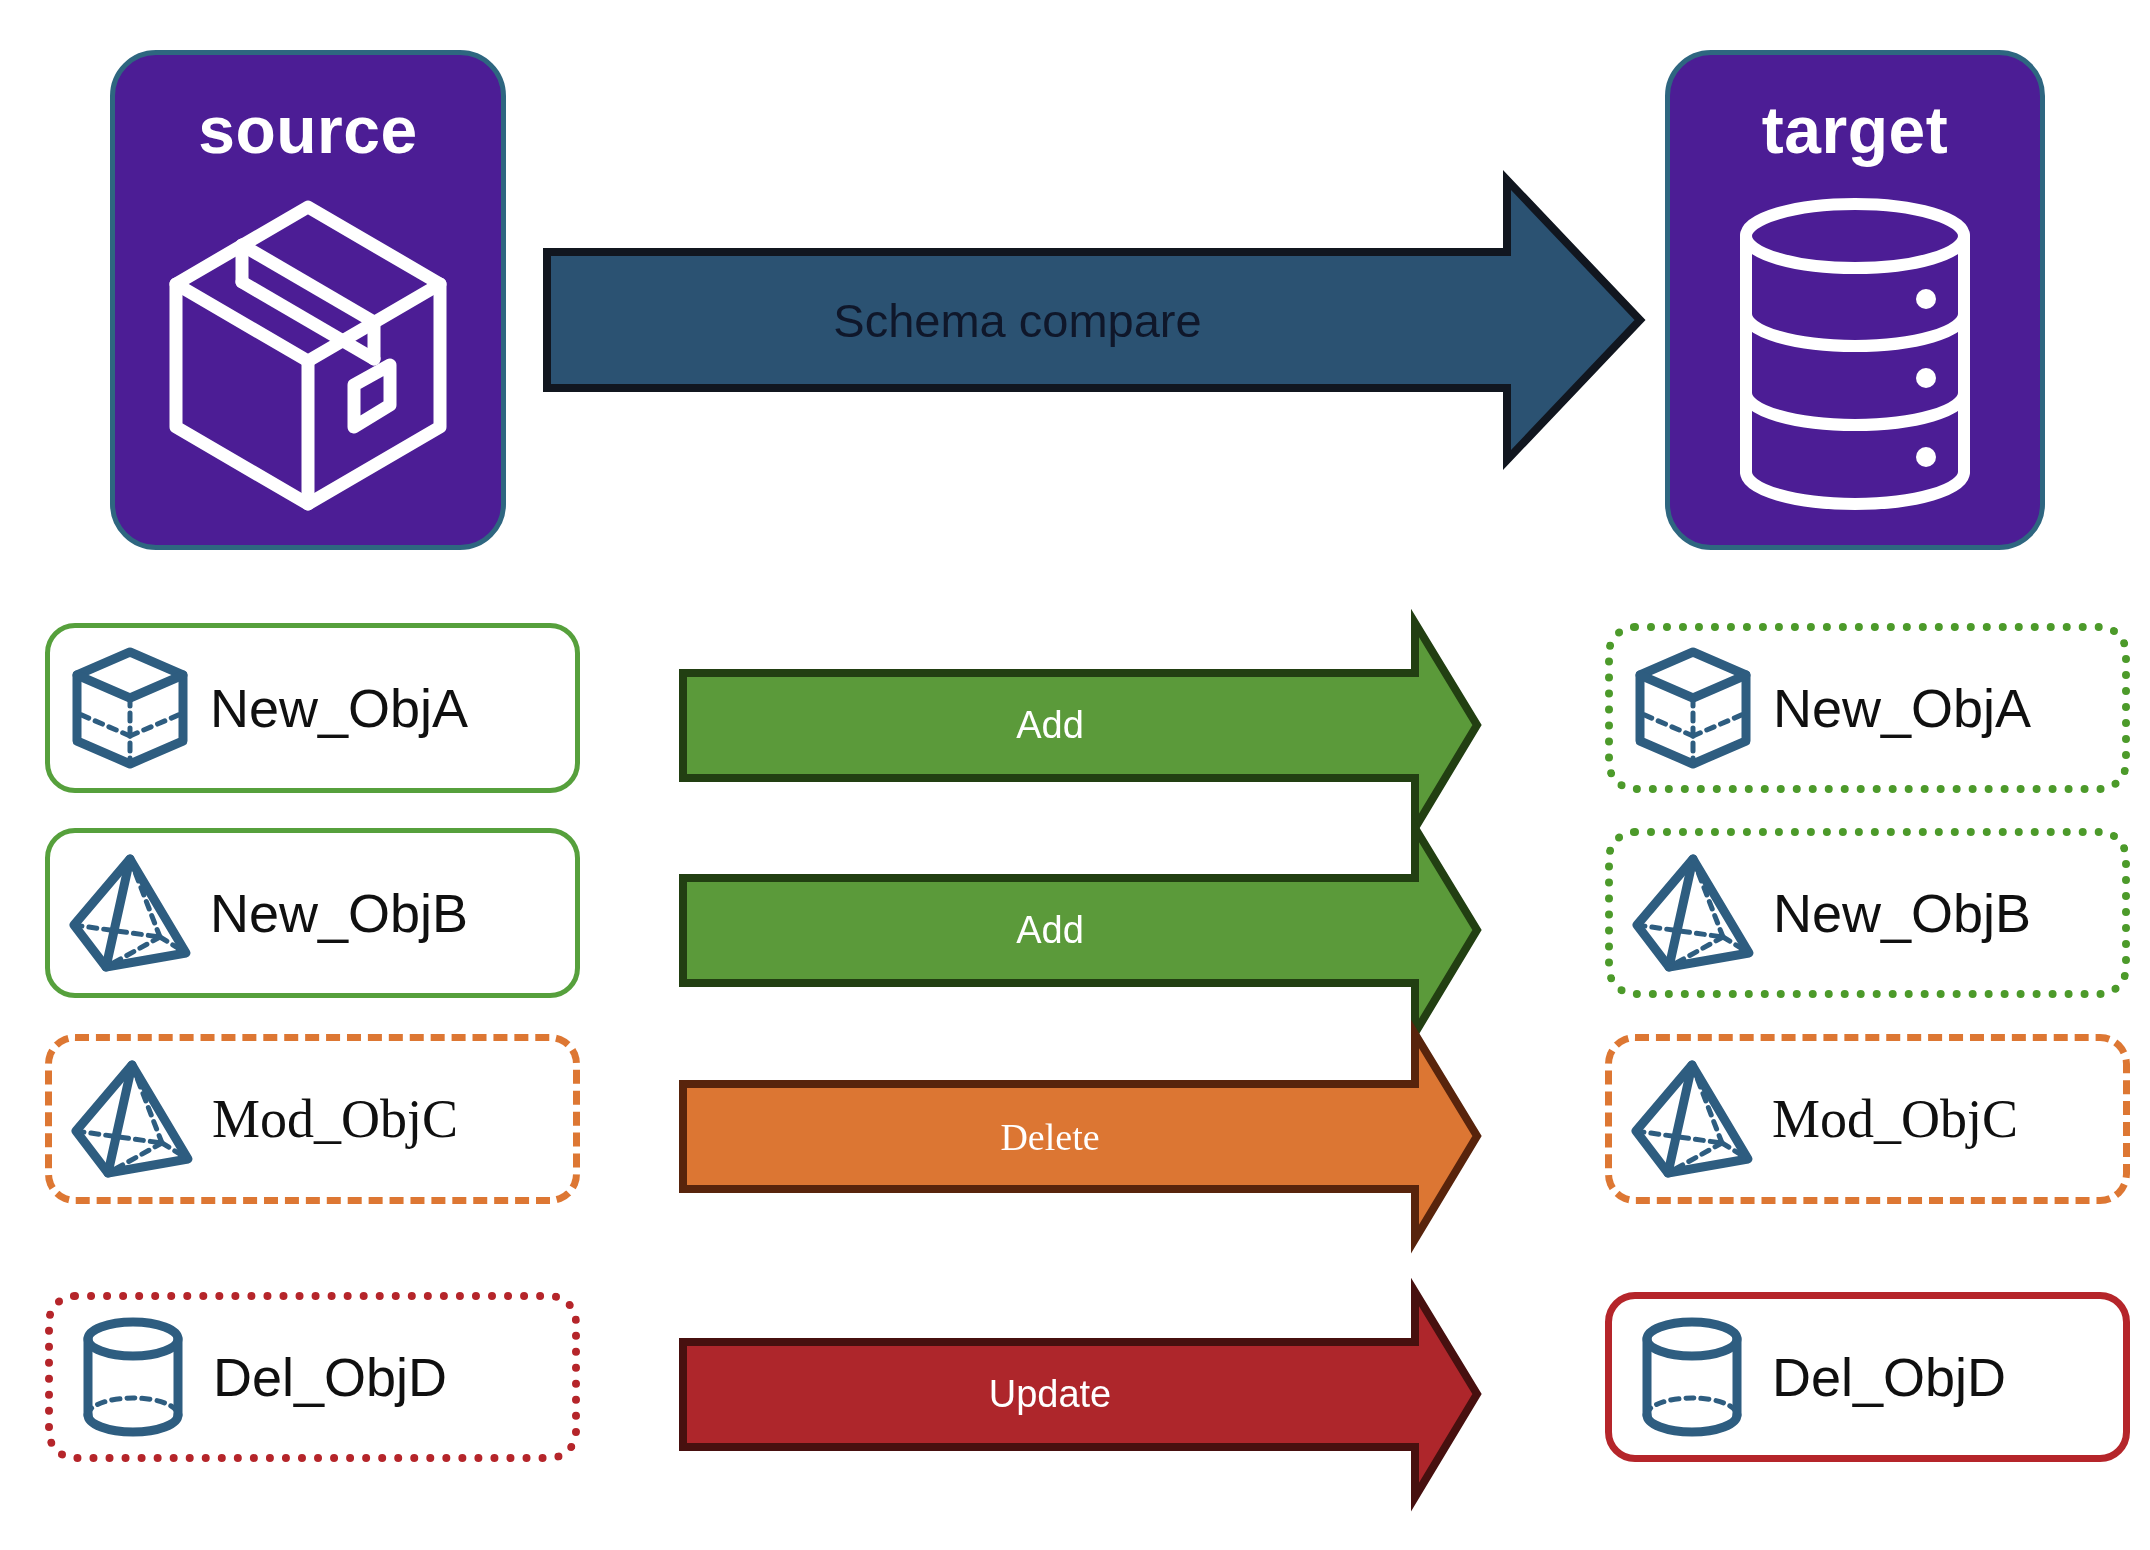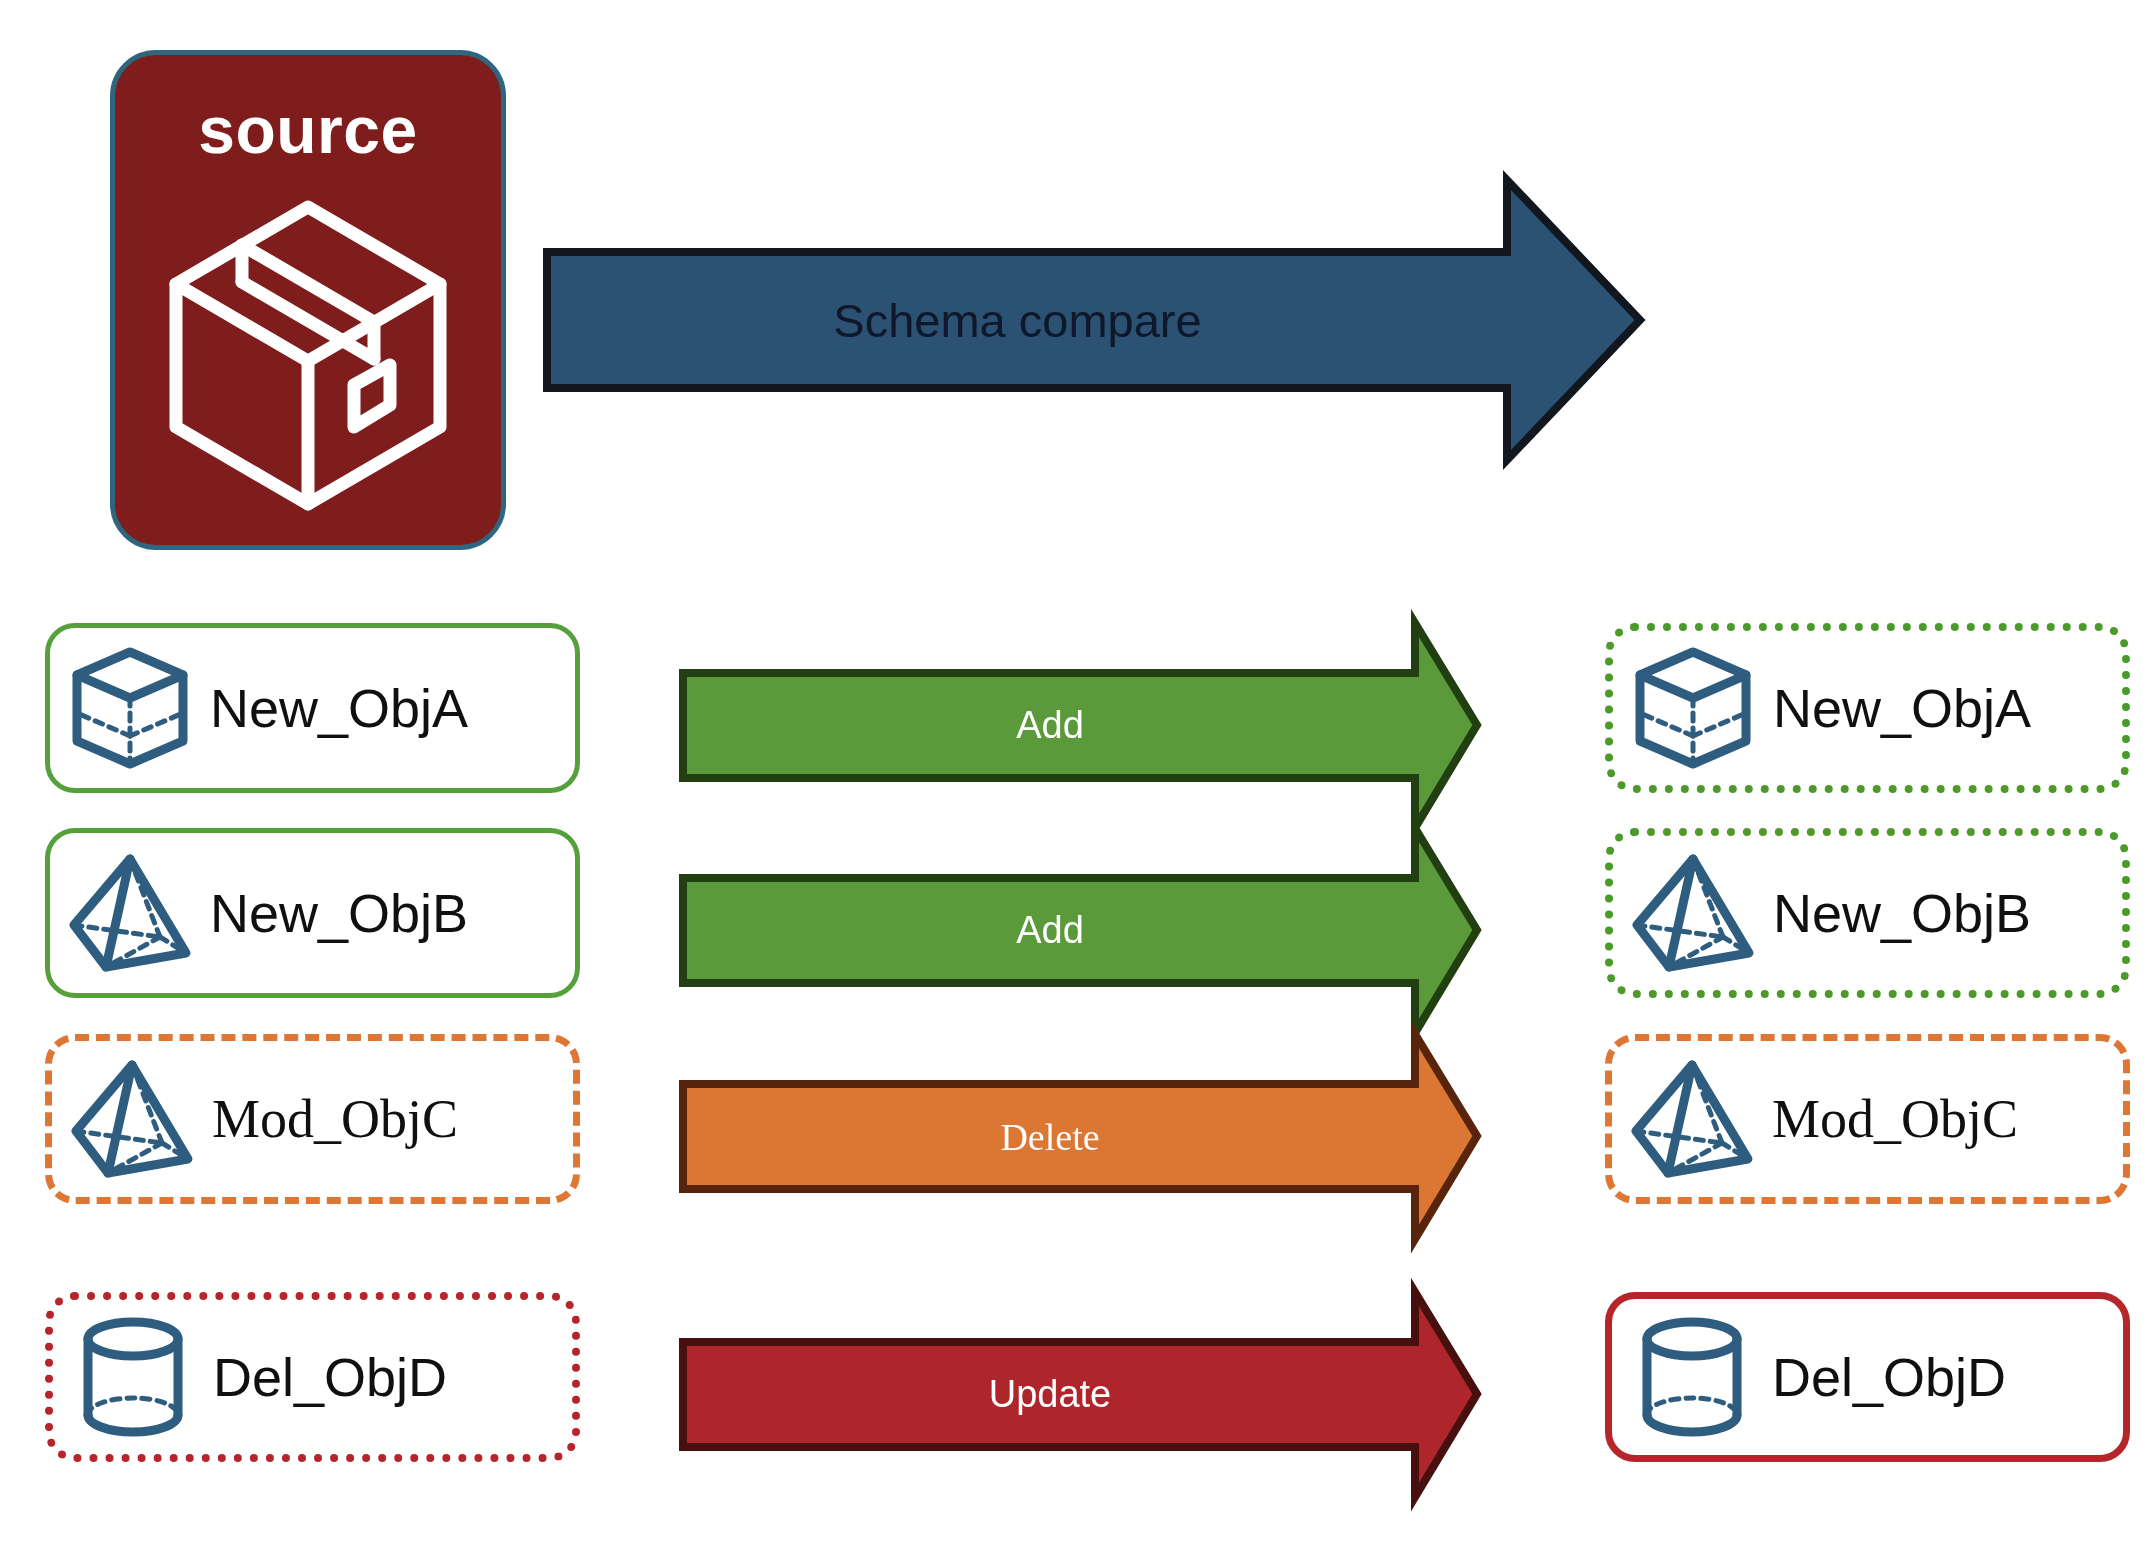--- a/index.html
+++ b/index.html
@@ -1,20 +1,20 @@
 <!DOCTYPE html>
 <html><head>
 <meta charset="utf-8">
 <style>
   html,body{margin:0;padding:0;background:#fff;}
   body{width:2150px;height:1550px;font-family:"Liberation Sans",sans-serif;position:relative;overflow:hidden;}
   .stage{position:absolute;left:0;top:0;width:2150px;height:1550px;}
 
   
-  .endpoint{position:absolute;background:#7f1d1d;border:5px solid #2E6680;border-radius:46px;
+  .endpoint{position:absolute;background:#4c1d95;border:5px solid #2E6680;border-radius:46px;
             box-sizing:border-box;display:flex;flex-direction:column;align-items:center;}
   .endpoint .cap{color:#fff;font-size:66px;font-weight:bold;letter-spacing:.5px;margin-top:42px;line-height:1;}
   .endpoint .glyph{flex:1;display:flex;align-items:center;justify-content:center;width:100%;}
   #src-panel{left:110px;top:50px;width:396px;height:500px;}
   #tgt-panel{left:1665px;top:50px;width:380px;height:500px;}
 
   
   #schema-arrow{position:absolute;left:545px;top:175px;width:1100px;height:290px;}
   #schema-arrow .lbl{position:absolute;left:0;top:0;width:1095px;height:290px;
       display:flex;align-items:center;justify-content:center;color:#0f172a;font-size:47px;
@@ -58,20 +58,38 @@
           <path d="M84 56 L216 133"></path>
           <path d="M216 133 L216 170"></path>
           <path d="M84 56 L84 93"></path>
           <path d="M84 93 L216 170"></path>
           <path d="M196 196 L232 176 L232 216 L196 238 Z"></path>
         </g>
       </svg>
     </div>
   </div>
 
+  <div class="endpoint" id="tgt-panel">
+    <div class="cap">target</div>
+    <div class="glyph">
+      <svg width="250" height="320" viewBox="0 0 250 320">
+        <g fill="none" stroke="#FFFFFF" stroke-width="12" stroke-linejoin="round" stroke-linecap="round">
+          <ellipse cx="125" cy="42" rx="109" ry="32"></ellipse>
+          <path d="M16 42 L16 278"></path>
+          <path d="M234 42 L234 278"></path>
+          <path d="M16 278 A109 32 0 0 0 234 278"></path>
+          <path d="M16 120 A109 32 0 0 0 234 120"></path>
+          <path d="M16 199 A109 32 0 0 0 234 199"></path>
+        </g>
+        <circle cx="196" cy="105" r="10" fill="#FFFFFF"></circle>
+        <circle cx="196" cy="184" r="10" fill="#FFFFFF"></circle>
+        <circle cx="196" cy="263" r="10" fill="#FFFFFF"></circle>
+      </svg>
+    </div>
+  </div>
 
   <div id="schema-arrow">
     <svg width="1100" height="290" viewBox="0 0 1100 290" preserveAspectRatio="none">
       <polygon points="2,77 962,77 962,5 1095,145 962,285 962,213 2,213" fill="#2B5272" stroke="#11161F" stroke-width="8" stroke-linejoin="miter"></polygon>
     </svg>
     <div class="lbl">Schema compare</div>
   </div>
 
   <div class="row" id="row0">
 

